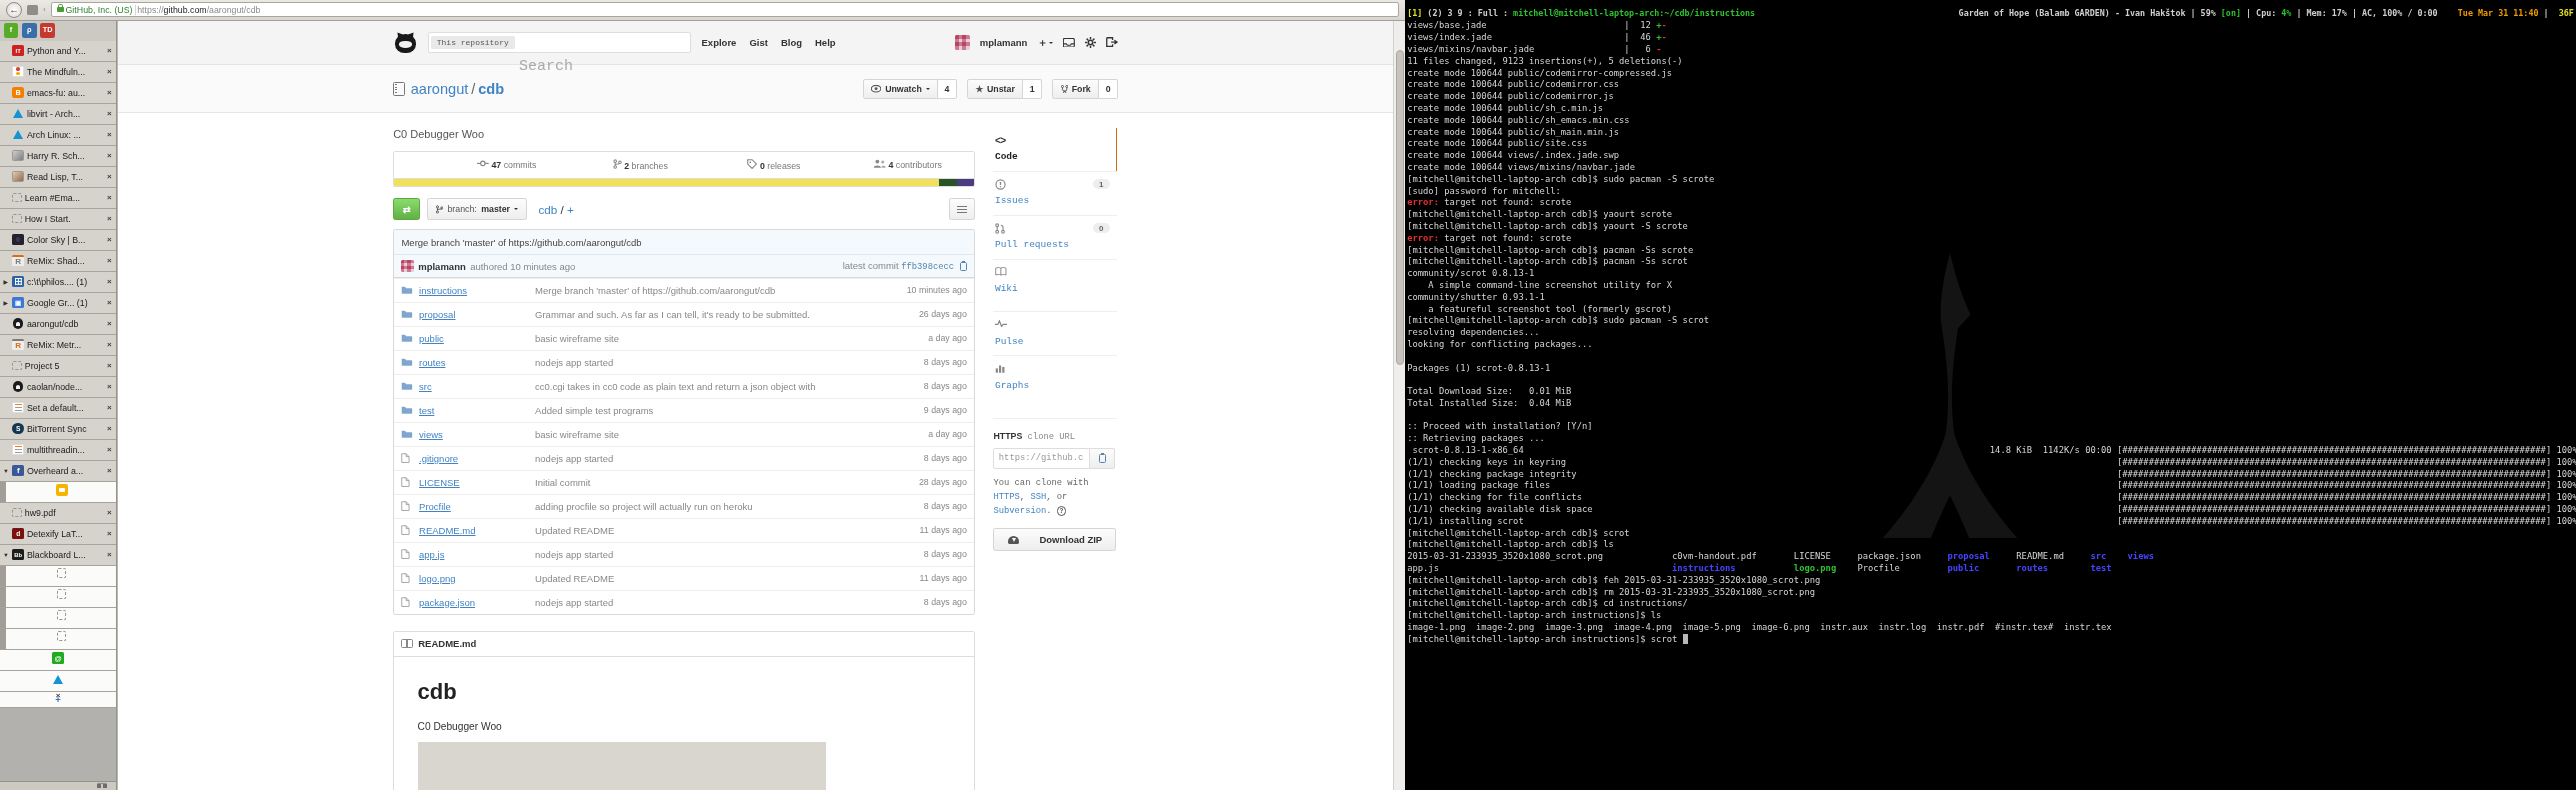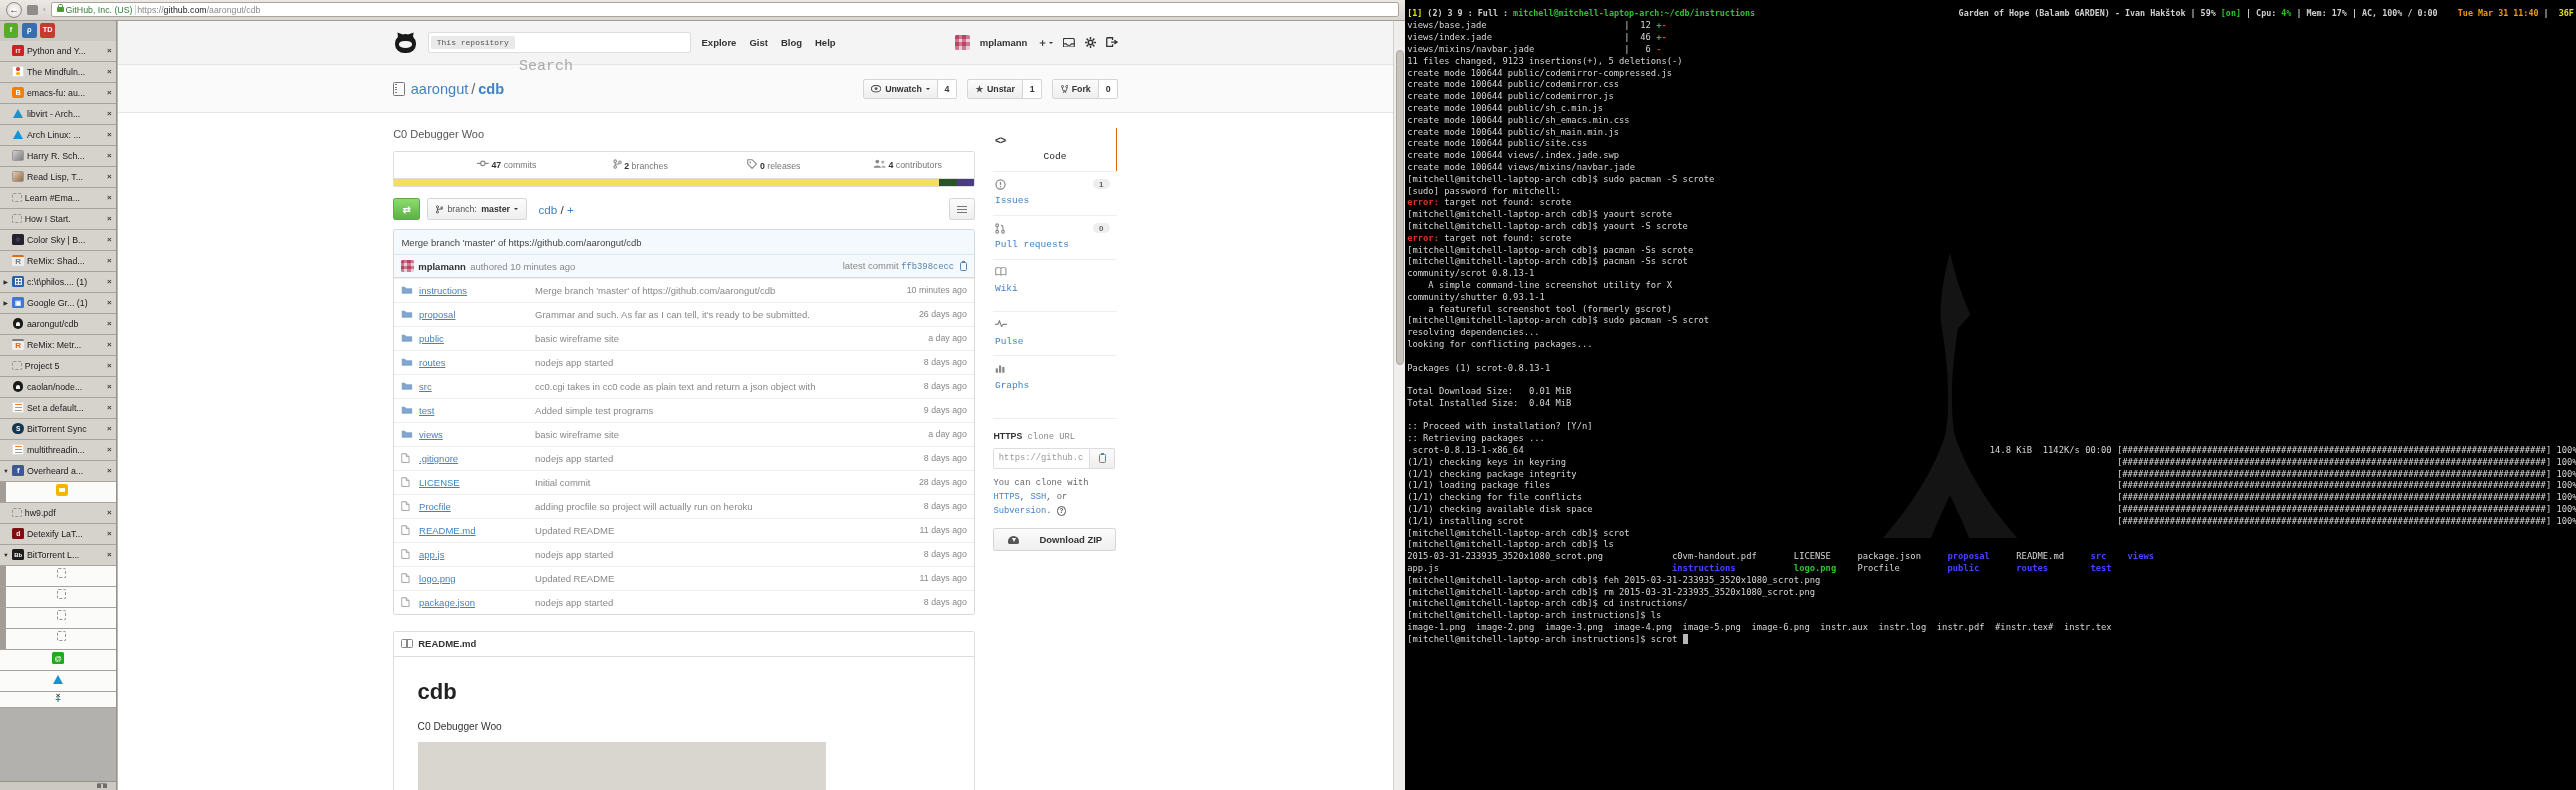--- a/index.html
+++ b/index.html
@@ -198,21 +198,21 @@
   .readme-body h1 { font-size:22px; color:#222; margin-bottom:16px; }
   .readme-body p { font-size:10.2px; color:#333; margin-bottom:10.2px; }
   .readme-img { width:408px; height:51px; background:#d9d6cf; }
 
   .sidenav { font-size:9.5px; }
   .snav { padding:7.3px 1.5px 8.8px; border-top:0.7px solid #eee; position:relative; }
   .snav:first-child { border-top:none; }
   .snav .ic { color:#888; height:13px; display:flex; margin-bottom:2.9px; font-weight:bold; }
   .snav .lb { color:#4183c4; font-family:"Liberation Mono",monospace; font-size:9.5px; }
   .snav.active { border-right:1.5px solid #d26911; }
-  .snav.active .lb { color:#222; font-weight:normal;text-align:center; }
+  .snav.active .lb { color:#222; font-weight:bold; }
   .snav.active .ic { color:#333; }
   .pill { position:absolute; right:7.3px; top:7.3px; background:#eee; border-radius:7.3px;
     padding:0.7px 6.6px; font-size:8px; font-weight:bold; color:#666; }
   .snav-gap { height:8.8px; }
 
   .clonebox { margin-top:19px; border-top:0.7px solid #eee; padding-top:12px; font-size:8.8px; }
   .clone-label b { color:#333; font-size:8.8px; }
   .clone-label span { color:#888; font-family:"Liberation Mono",monospace; }
   .clone-row { display:flex; margin-top:5.9px; }
   .clone-input { width:97px; height:20.5px; border:0.7px solid #ddd; border-radius:2.2px 0 0 2.2px;
@@ -437,21 +437,21 @@
   </div>
           <div class="tab">
     <span class="exp"></span>
     <span class="fav fav-dtx">d</span>
     <span class="tab-label">Detexify LaT...</span>
     <span class="tab-x">×</span>
   </div>
           <div class="tab">
     <span class="exp">▼</span>
     <span class="fav fav-bb">Bb</span>
-    <span class="tab-label">BitTorrent L...</span>
+    <span class="tab-label">Blackboard L...</span>
     <span class="tab-x">×</span>
   </div>
           <div class="tab child white">
     <span class="exp"></span>
     <span class="fav fav-none"></span>
     <span class="tab-label">Format for ...</span>
     <span class="tab-x">×</span>
   </div>
           <div class="tab child white">
     <span class="exp"></span>

